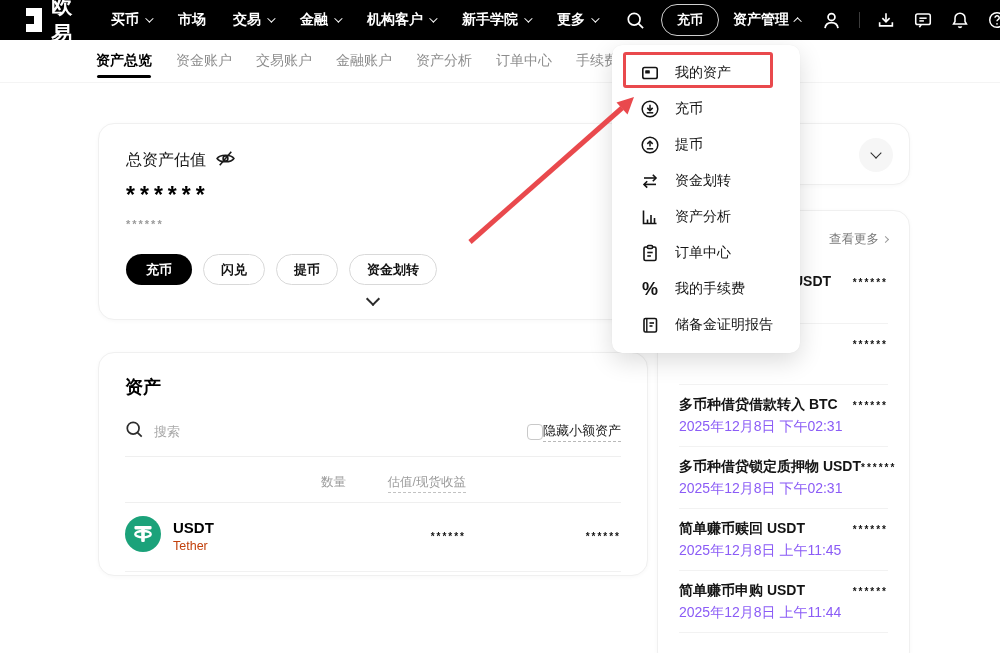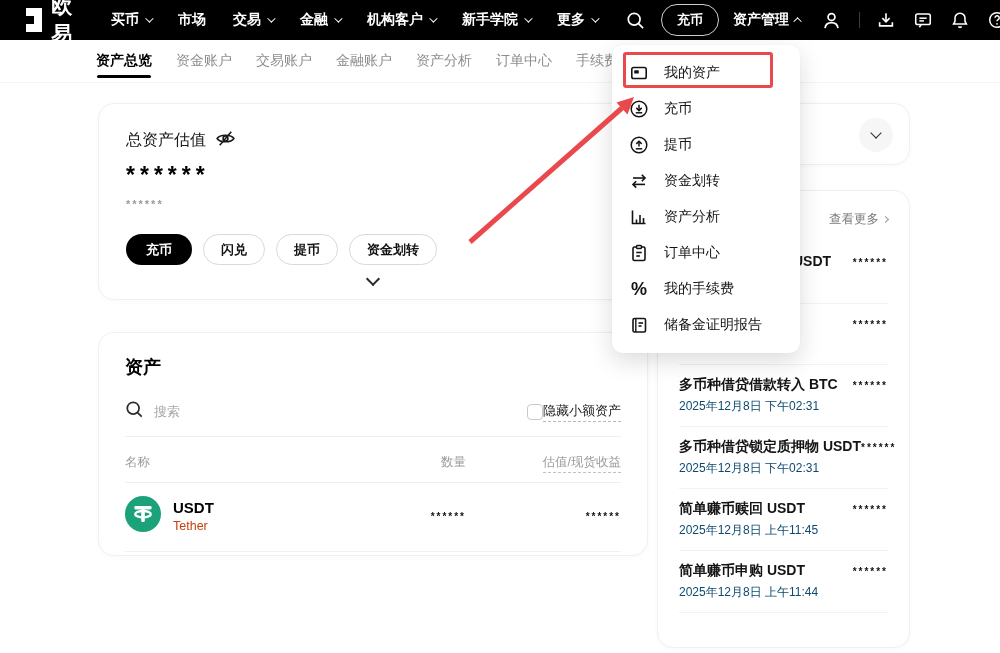--- a/index.html
+++ b/index.html
@@ -39,21 +39,21 @@
   #subnav { position:absolute; left:0; top:40px; width:1000px; height:43px; background:#fff;
             border-bottom:1px solid #f4f4f4; display:flex; align-items:stretch; padding-left:96px; }
   .tab { position:relative; display:flex; align-items:center; font-size:14px; color:#8d8d8d;
          margin-right:24px; cursor:pointer; white-space:nowrap; }
   .tab.active { color:#000; font-weight:700; }
   .tab.active::after { content:""; position:absolute; left:1px; right:1px; bottom:4px;
                        height:3px; background:#000; border-radius:2px; }
 
   
   .card { position:absolute; background:#fff; border:1px solid #f0f0f0; border-radius:16px;
-          box-shadow:0 1px 4px rgba(0,0,0,.03); }
+          box-shadow:0 1px 4px rgba(0,0,0,.03);margin-top:20px; }
 
   #total-card { left:98px; top:103px; width:550px; height:197px; padding:24px 27px; }
   .tc-title-row { display:flex; align-items:center; gap:9px; }
   .tc-title { font-size:16px; color:#1a1a1a; }
   .masked-big { margin-top:11px; font-size:23px; font-weight:800; color:#000; letter-spacing:5px; line-height:1; }
   .masked-small { margin-top:12px; font-size:11px; font-weight:700; color:#9a9a9a; letter-spacing:2px; line-height:1; }
   .tc-buttons { display:flex; align-items:center; gap:11px; margin-top:24px; }
   .btn { height:31px; display:inline-flex; align-items:center; justify-content:center;
          border-radius:17px; font-size:13px; font-weight:600; cursor:pointer; white-space:nowrap; }
   .btn.primary { background:#000; color:#fff; padding:0 20px; }
@@ -90,29 +90,29 @@
   
   #activity-panel { left:657px; top:190px; width:253px; height:458px; padding:20px 21px 0; }
   .more-link { display:flex; justify-content:flex-end; align-items:center; gap:4px;
                font-size:12.5px; color:#7b7b7b; cursor:pointer; }
   .more-arrow { display:inline-block; width:5px; height:5px; border-right:1.3px solid #9a9a9a;
                 border-bottom:1.3px solid #9a9a9a; transform:rotate(-45deg); }
   .act-list { margin-top:14px; }
   .act-item { display:flex; justify-content:space-between; padding:10px 0 12px; border-bottom:1px solid #f2f2f2; }
   .act-left { min-height:38px; }
   .act-title { font-size:14px; font-weight:700; color:#141414; line-height:18px; white-space:nowrap; }
-  .act-date { font-size:12px; color:#0c4a6e; margin-top:6px; line-height:15px; min-height:15px; }
+  .act-date { font-size:14px; color:#8b5cf6; margin-top:6px; line-height:15px; min-height:15px; }
   .act-value { font-size:10px; font-weight:800; letter-spacing:2px; color:#111; margin-top:5px; white-space:nowrap; }
   .act-item.partial .act-title { padding-left:114px; }
 
   
   #dropdown-menu { position:absolute; left:612px; top:45px; width:188px; background:#fff;
                    border-radius:10px; box-shadow:0 8px 24px rgba(0,0,0,.14), 0 0 1px rgba(0,0,0,.08);
                    padding:10px 0; z-index:40; }
-  .dd-item { height:36px; display:flex; align-items:center; padding-left:17px; gap:15px;
+  .dd-item { height:36px; display:flex; align-items:center; padding-left:28px; gap:15px;
              font-size:14px; color:#141414; cursor:pointer; }
   .dd-ico { width:20px; height:20px; display:flex; align-items:center; justify-content:center; }
   .pct { font-size:18px; font-weight:600; color:#141414; line-height:20px; }
 
   
   #red-box { position:absolute; left:623px; top:52px; width:150px; height:36px;
              border:3px solid #e9494d; border-radius:3px; z-index:50; pointer-events:none; }
   #red-arrow { position:absolute; left:0; top:0; z-index:45; pointer-events:none; }
 </style>
 </head>
@@ -261,21 +261,20 @@
             </svg>
         </span>
         <input readonly="" placeholder="搜索" style="">
       </div>
       <div class="hide-small">
         <span class="checkbox"></span>
         <span class="hide-small-label">隐藏小额资产</span>
       </div>
     </div>
     <div class="table-head">
-      <span>名称</span>
       <span class="th-right">数量</span>
       <span class="th-dashed">估值/现货收益</span>
     </div>
     <div class="asset-row">
       <div class="coin">
         <span>
           <svg width="36" height="36" viewBox="0 0 26 26">
               <circle cx="13" cy="13" r="13" fill="#1ba27a"></circle>
               <rect x="6.8" y="7.2" width="12.4" height="2.5" rx="0.8" fill="#fff"></rect>
               <rect x="11.7" y="7.2" width="2.6" height="11.6" rx="0.9" fill="#fff"></rect>

